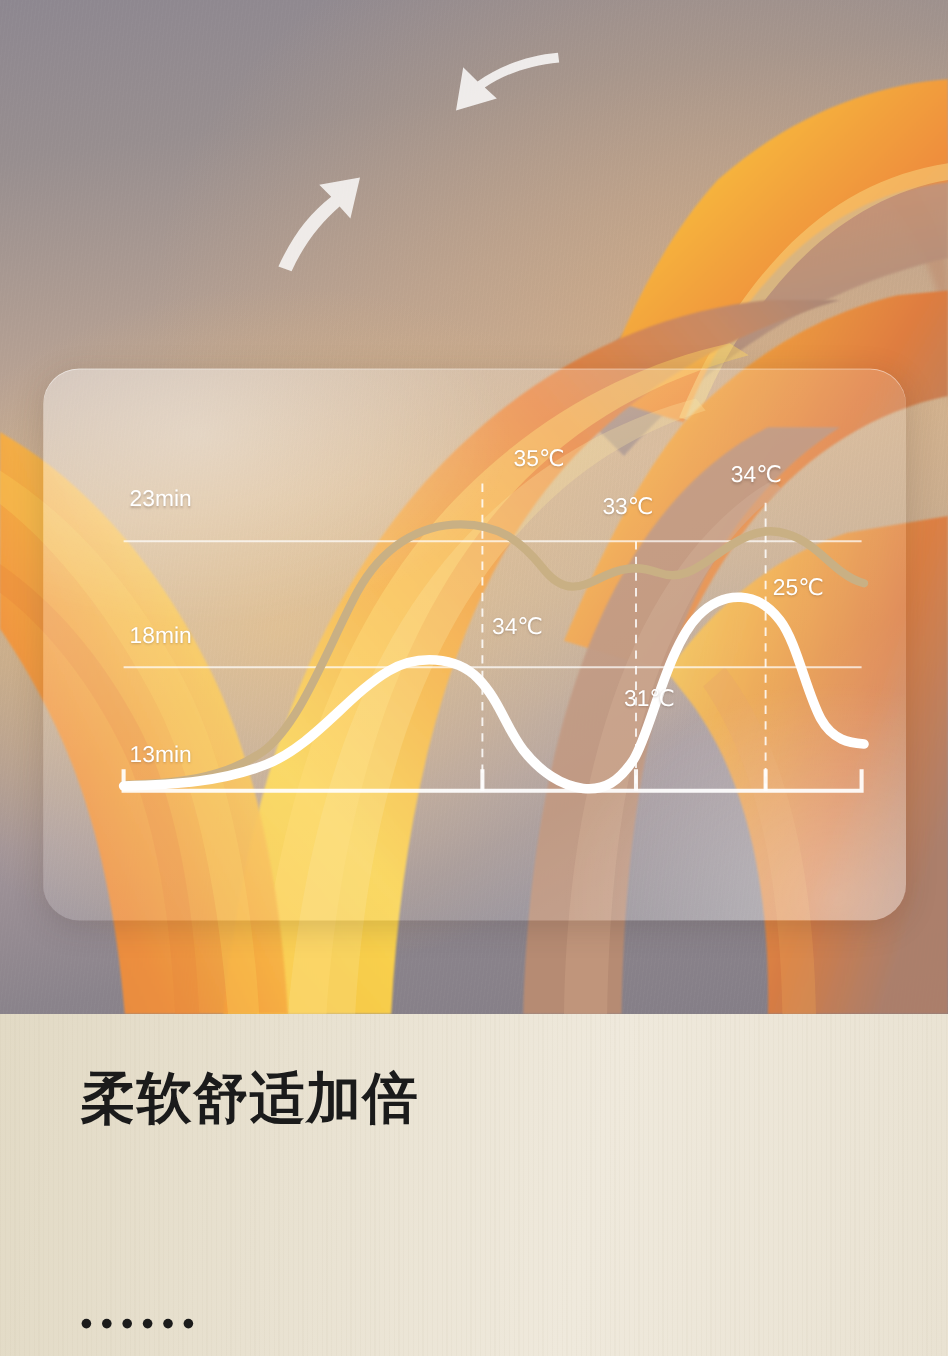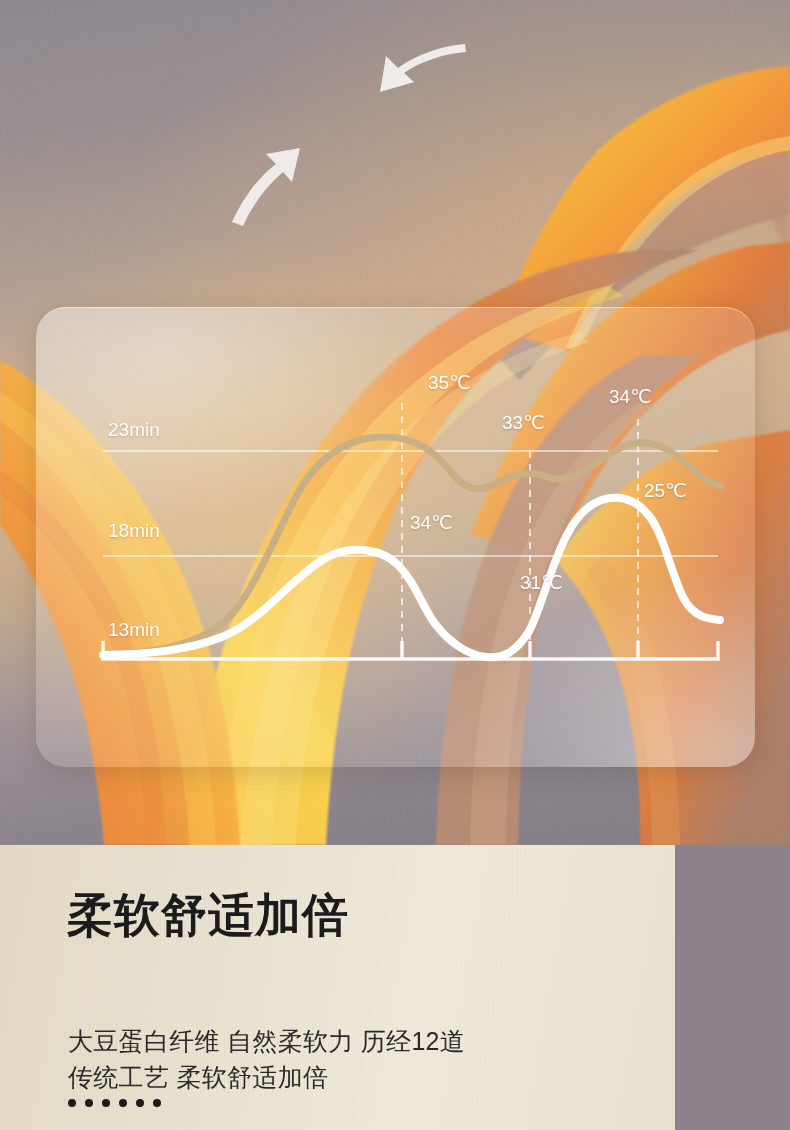--- a/index.html
+++ b/index.html
@@ -47,21 +47,21 @@
   .lbl{
     position:absolute;color:#ffffff;white-space:nowrap;
     text-shadow:0 1px 2px rgba(80,60,50,.30);
     font-family:"Liberation Sans","DejaVu Sans",sans-serif;
   }
   .ylab{font-size:19px;}
   .tlab{font-size:19px;}
 
   
   .panel{
-    position:absolute;left:0;top:845px;width:675px;height:285px;
+    position:absolute;left:0;top:845px;width:790px;height:285px;
     background:linear-gradient(100deg,#e2dac5 0%, #e8e1d0 30%, #efe9dc 62%, #e9e2d2 100%);
     overflow:hidden;
   }
   .panel-tex{
     position:absolute;inset:0;opacity:.5;
     background-image:repeating-linear-gradient(90deg, rgba(190,180,155,.16) 0 1px, rgba(255,255,255,0) 1px 4px);
   }
   .h1wrap{position:absolute;left:67px;top:47px;}
   .h1{
     position:relative;display:inline-block;
@@ -180,21 +180,21 @@
 
         <path d="M67,348 C112,347 150,344 186,330 C226,314 254,272 288,252 C312,238 344,240 362,258 C380,276 386,300 400,318 C414,336 432,348 450,350 C468,352 480,344 492,326 C506,304 520,232 546,206 C568,184 596,186 614,210 C628,228 636,270 648,292 C658,310 672,312 684,313" fill="none" stroke="#ffffff" stroke-width="8" stroke-linecap="round" stroke-linejoin="round"></path>
 
         <path d="M67,334 L67,352 L682,352 L682,334" fill="none" stroke="#ffffff" stroke-opacity=".92" stroke-width="3.4"></path>
 
         <line x1="366" y1="334" x2="366" y2="352" stroke="#ffffff" stroke-opacity=".92" stroke-width="3.4"></line>
         <line x1="494" y1="334" x2="494" y2="352" stroke="#ffffff" stroke-opacity=".92" stroke-width="3.4"></line>
         <line x1="602" y1="334" x2="602" y2="352" stroke="#ffffff" stroke-opacity=".92" stroke-width="3.4"></line>
       </svg>
 
-      <span class="lbl ylab" style="left:72px;top:112px;">23min</span>
+      <span class="lbl ylab" style="left:72px;top:99px;">23min</span>
       <span class="lbl ylab" style="left:72px;top:213px;">18min</span>
       <span class="lbl ylab" style="left:72px;top:312px;">13min</span>
 
       <span class="lbl tlab" style="left:352px;top:64px;margin-left:40px;">35℃</span>
       <span class="lbl tlab" style="left:466px;top:104px;">33℃</span>
       <span class="lbl tlab" style="left:573px;top:78px;">34℃</span>
       <span class="lbl tlab" style="left:374px;top:204px;">34℃</span>
       <span class="lbl tlab" style="left:484px;top:264px;">31℃</span>
       <span class="lbl tlab" style="left:608px;top:172px;">25℃</span>
 
@@ -203,22 +203,20 @@
 
   <div class="panel">
     <div class="panel-tex"></div>
 
     <div class="h1wrap">
       <span class="h1">柔软舒适加倍</span>
       <span class="h1-underline"></span>
     </div>
 
 
-    <div class="body-l1">大豆蛋白纤维 自然柔软力 历经12道</div>
-    <div class="body-l2">传统工艺 柔软舒适加倍</div>
 
     <div class="dots">
       <span class="dot"></span>
       <span class="dot"></span>
       <span class="dot"></span>
       <span class="dot"></span>
       <span class="dot"></span>
       <span class="dot"></span>
     </div>
   </div>

